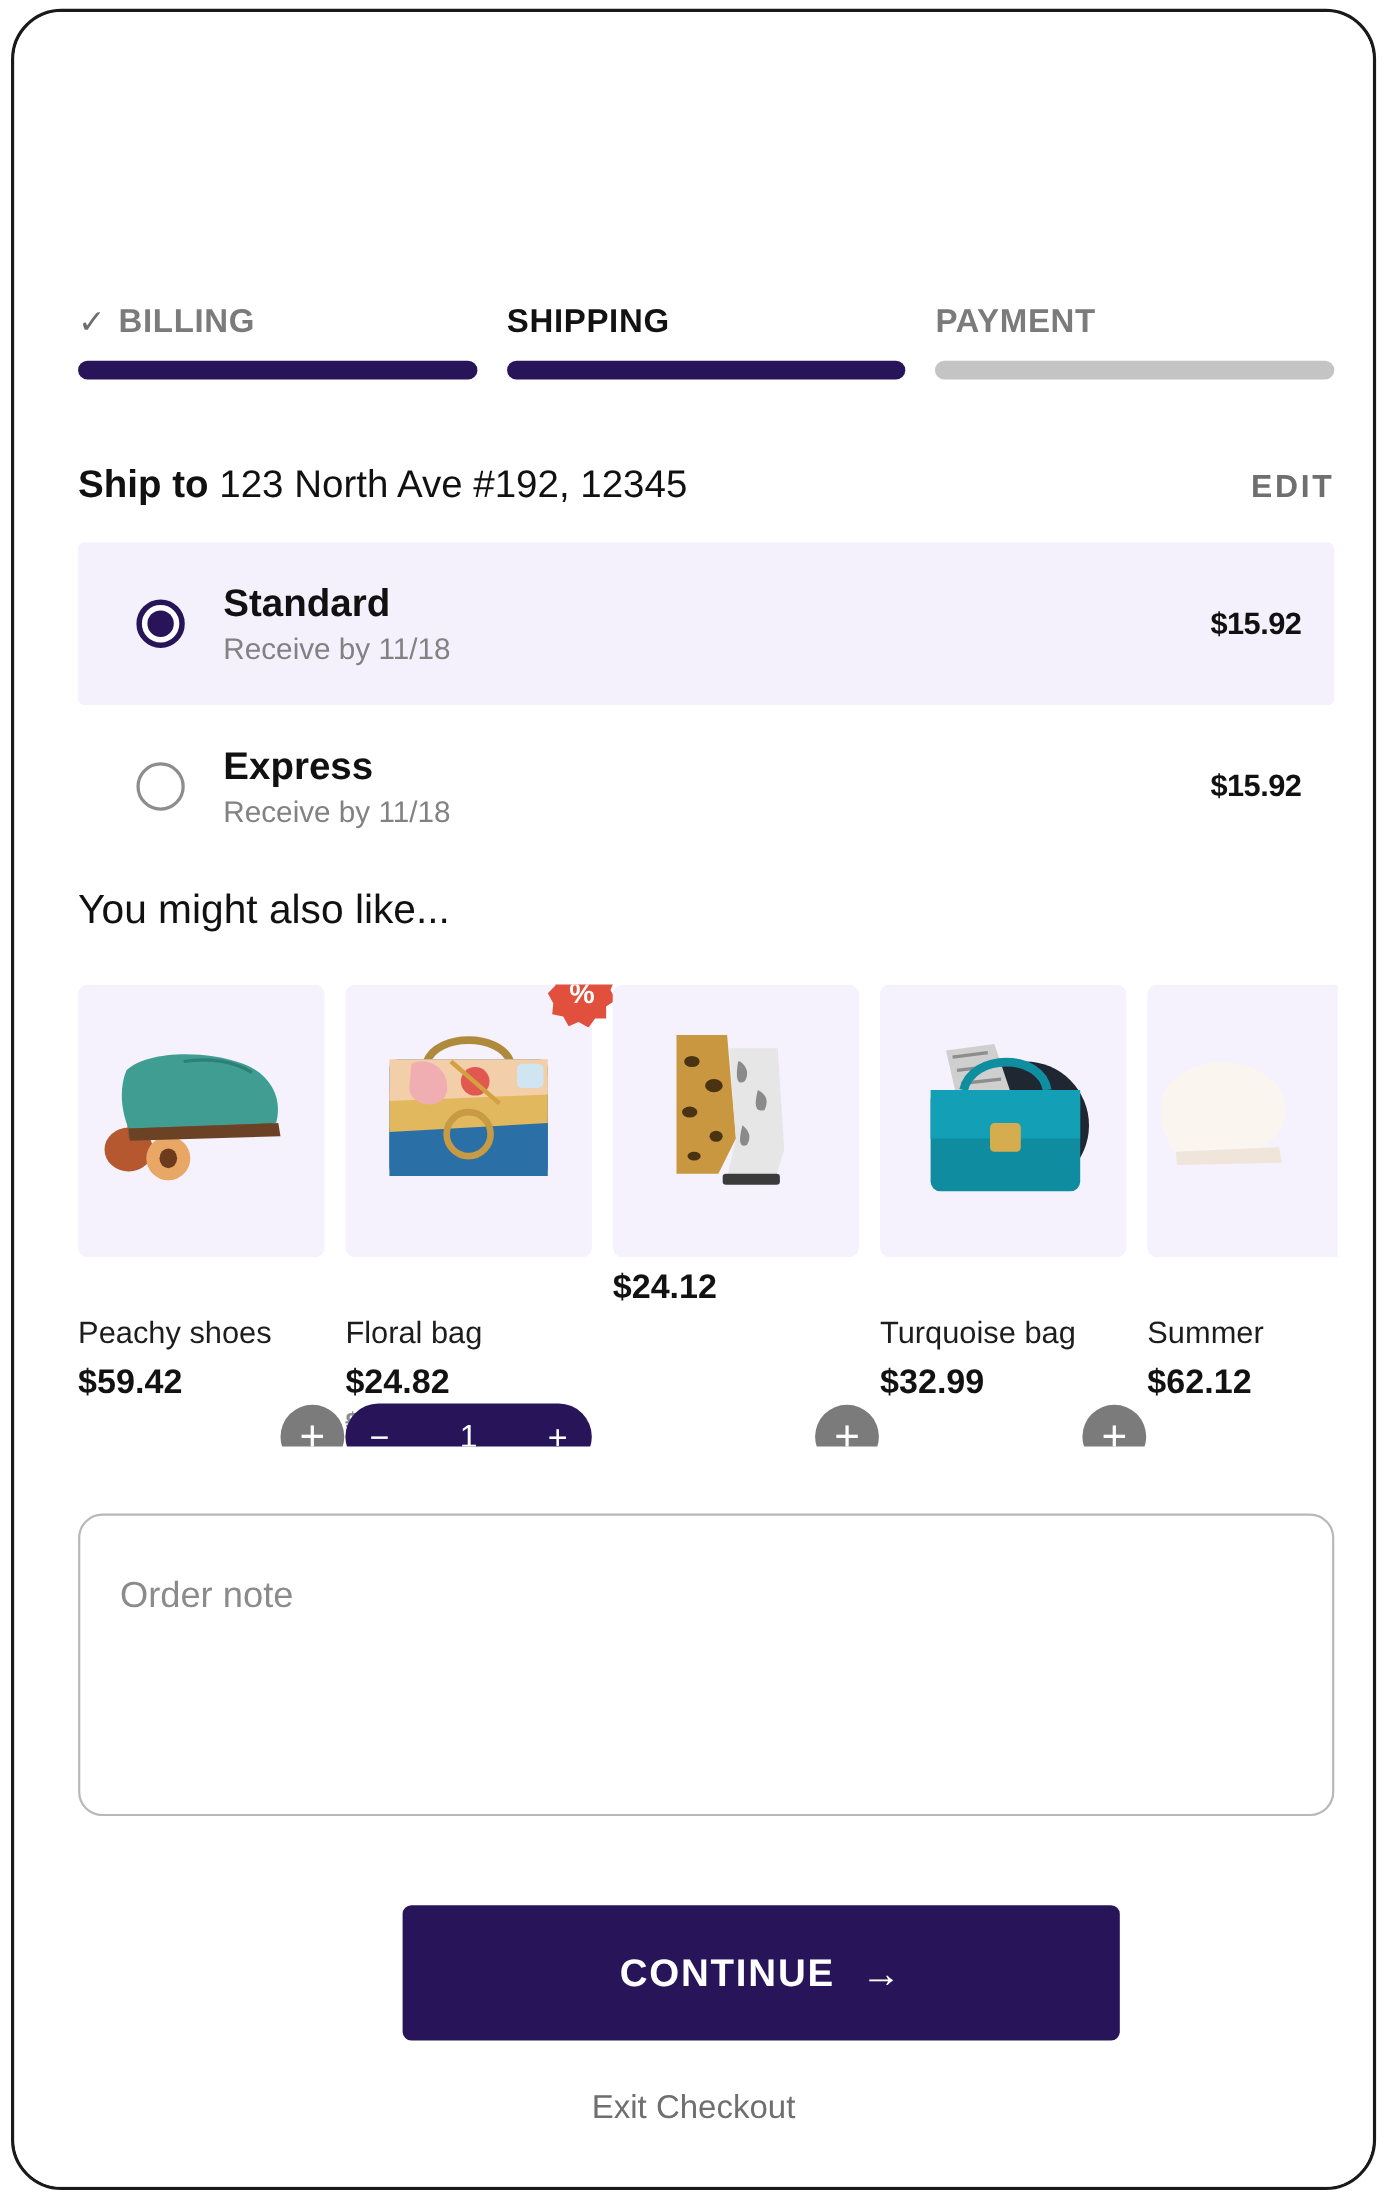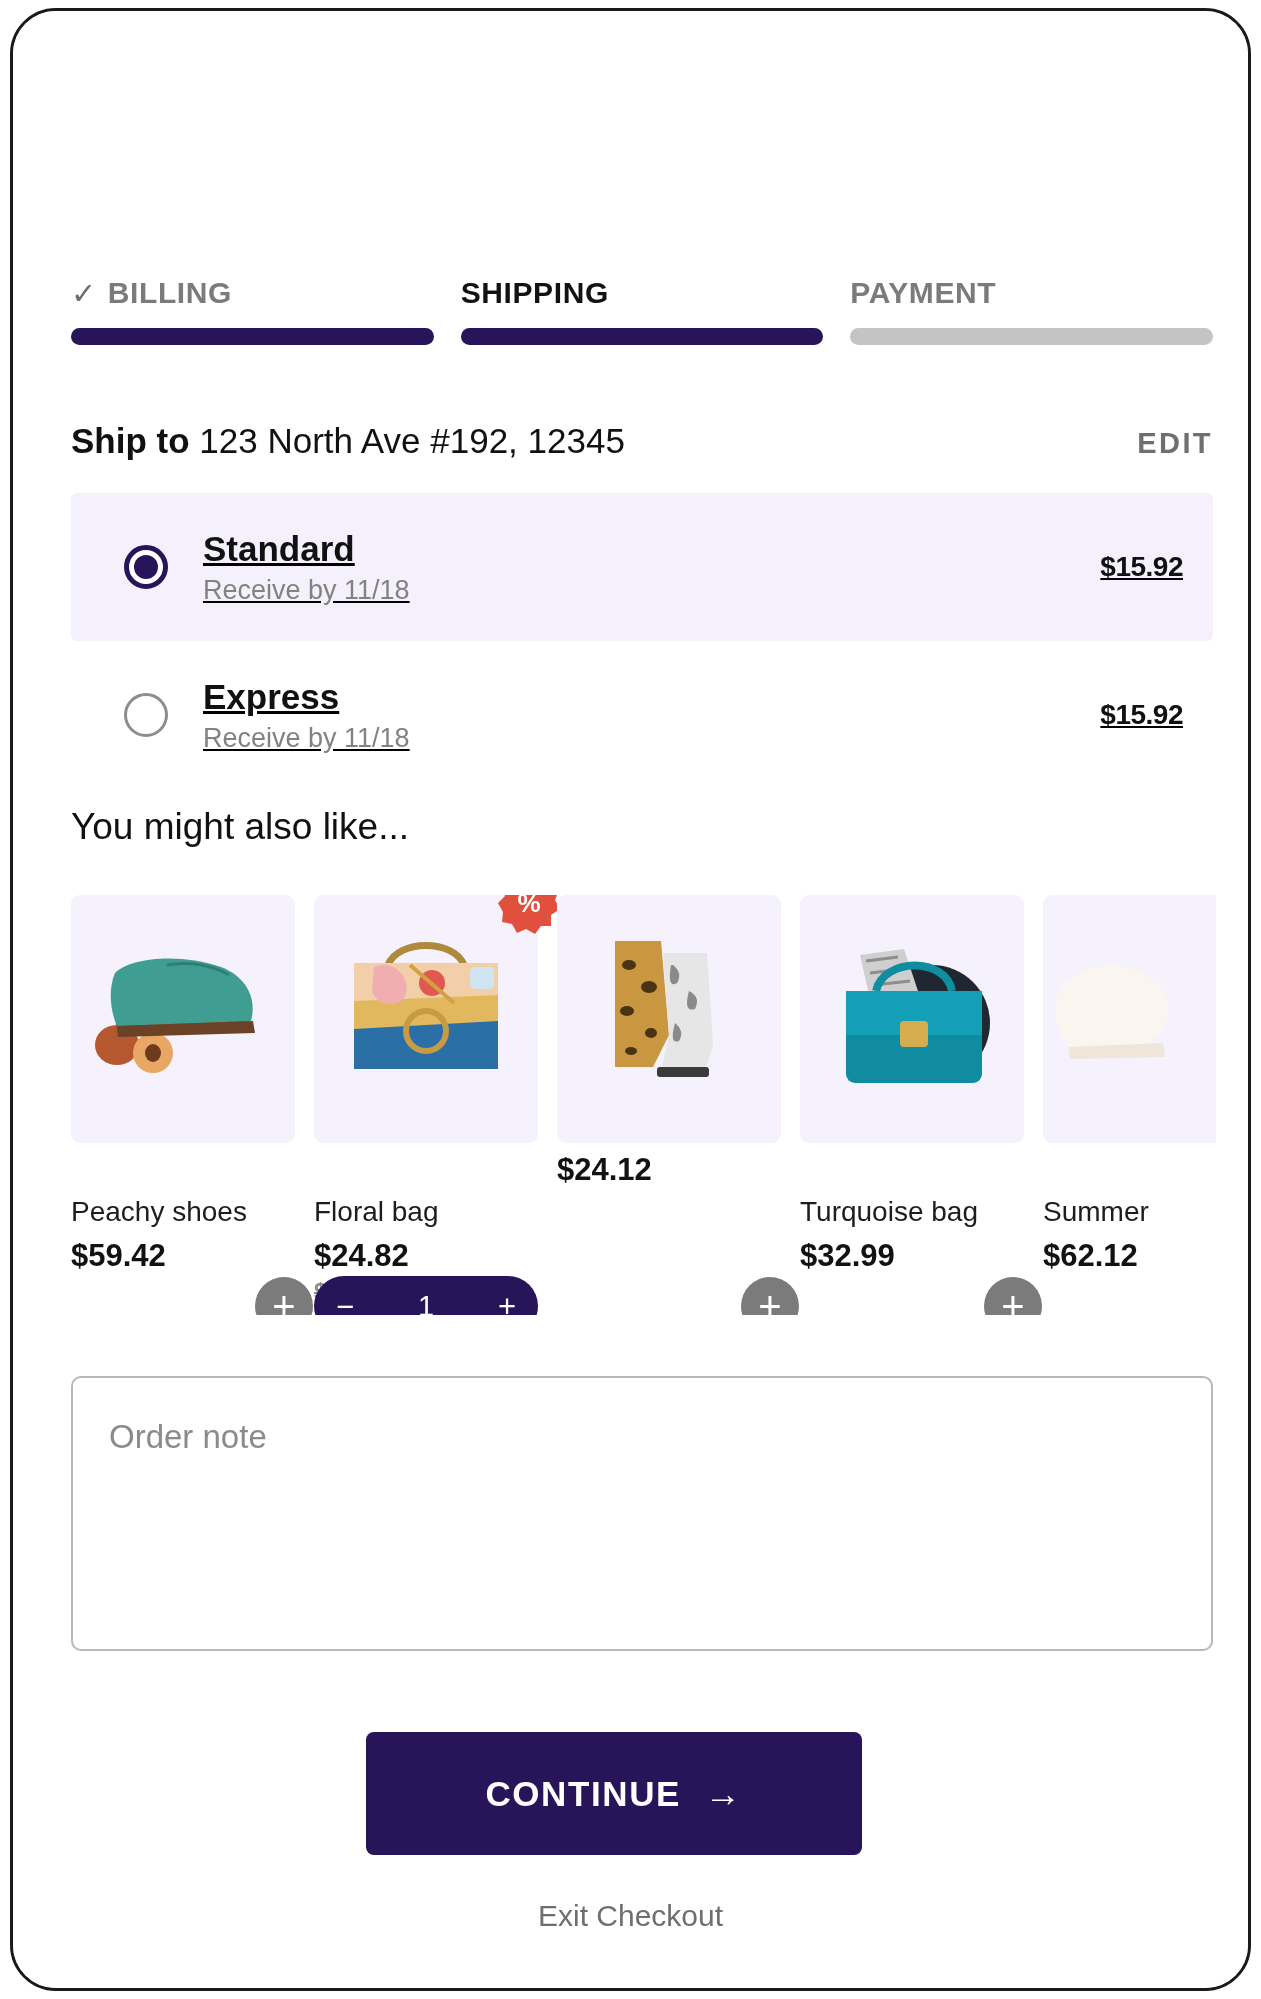--- a/index.html
+++ b/index.html
@@ -110,21 +110,20 @@
   
   .ship-options { position: absolute; left: 58px; top: 482px; width: 1142px; }
   .ship-option {
     display: flex;
     align-items: center;
     height: 148px;
     padding: 0 30px 0 53px;
     border-radius: 6px;
     background: #ffffff;
     cursor: pointer;
-    text-decoration: underline;
   }
   .ship-option.selected { background: #f4f1fc; }
   .radio {
     width: 44px; height: 44px;
     border-radius: 50%;
     border: 3px solid #8d8d8d;
     background: #ffffff;
     flex: 0 0 auto;
     position: relative;
   }
@@ -221,37 +220,37 @@
   }
 
   
   .note-box {
     position: absolute;
     left: 58px;
     top: 1365px;
     width: 1142px;
     height: 275px;
     border: 2px solid #b8b8b8;
-    border-radius: 10px;
-    padding: 40px 36px;
+    border-radius: 22px;
+    padding: 53px 36px;
     background: #ffffff;
     font-size: 33px;
     color: #8b8b8b;
     font-family: "Liberation Sans", sans-serif;
     resize: none;
     outline: none;
   }
   .note-box::placeholder { color: #8b8b8b; }
 
   
   .continue-btn {
     position: absolute;
     left: 353px;
     top: 1721px;
-    width: 496px;
+    width: 652px;
     height: 123px;
     background: #271459;
     border: none;
     border-radius: 8px;
     color: #ffffff;
     font-size: 35px;
     font-weight: 700;
     letter-spacing: 1.6px;
     font-family: "Liberation Sans", sans-serif;
     display: flex; align-items: center; justify-content: center;

